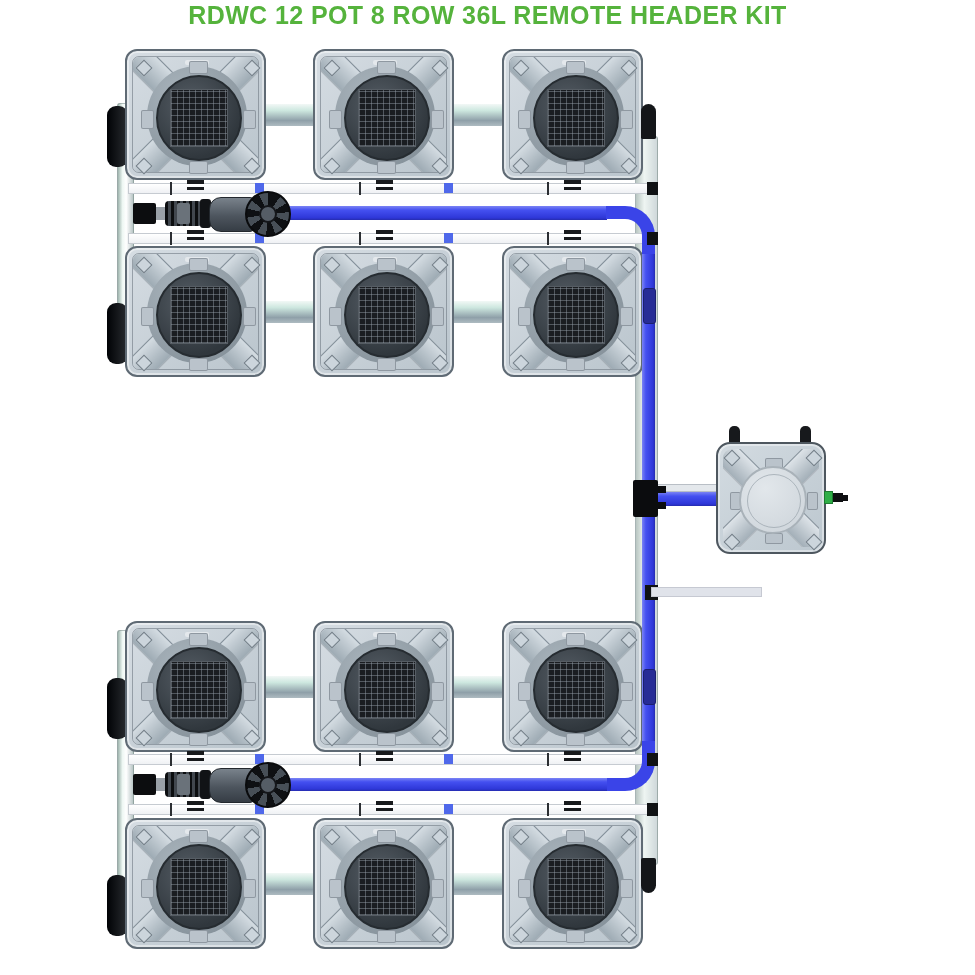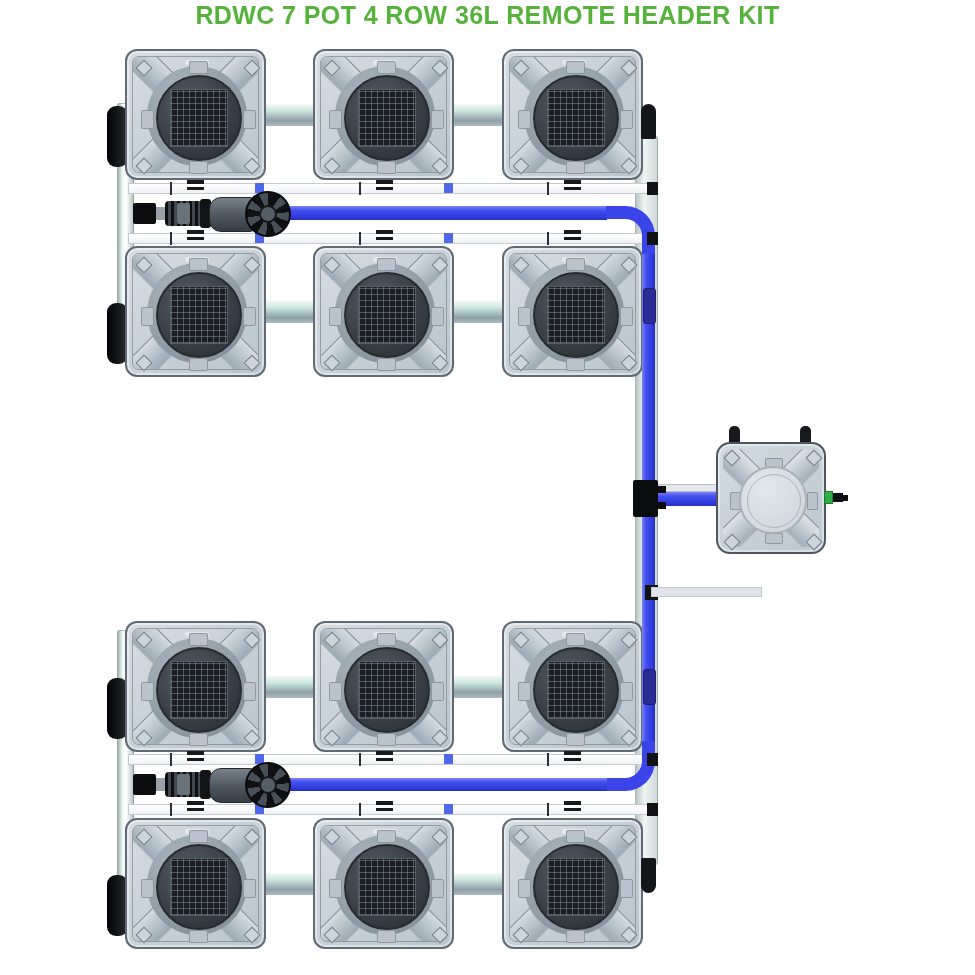--- a/index.html
+++ b/index.html
@@ -103,21 +103,21 @@
   .gstub{left:833px;top:493px;width:10px;height:9px;background:#0e0f11;}
   .gtip{left:843px;top:494.5px;width:5px;height:6px;background:#0e0f11;}
   .drainpipe{left:651px;top:587px;width:111px;height:10px;background:#e0e3ea;border:1px solid #c6c9d2;box-sizing:border-box;}
   .drainsq{left:645px;top:585px;width:13px;height:15px;background:#101214;}
 </style>
 </head>
 <body>
 
 <div id="canvas">
 
-  <div id="title" class="abs">RDWC 7 POT 4 ROW 36L REMOTE HEADER KIT</div>
+  <div id="title" class="abs">RDWC 12 POT 8 ROW 36L REMOTE HEADER KIT</div>
 
   <div class="abs lpipe" style="left:117px;top:103px;height:250px;"></div>
   <div class="abs lpipe" style="left:117px;top:630px;height:275px;"></div>
   <div class="abs rpipe"></div>
 
   <div class="abs conn" style="left:263px;top:104px;"></div>
   <div class="abs conn" style="left:451px;top:104px;"></div>
   <div class="abs conn" style="left:263px;top:301px;"></div>
   <div class="abs conn" style="left:451px;top:301px;"></div>
   <div class="abs conn" style="left:263px;top:676px;"></div>

